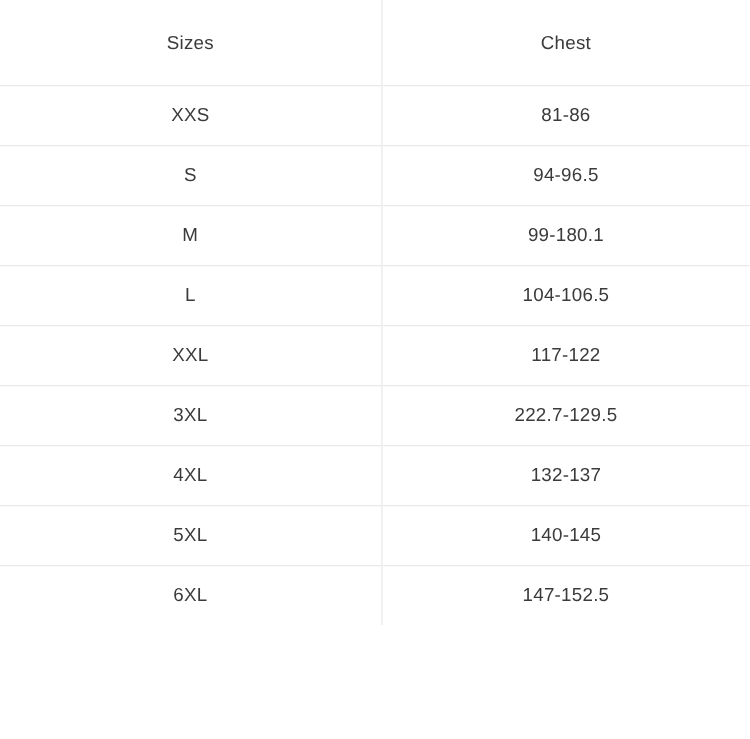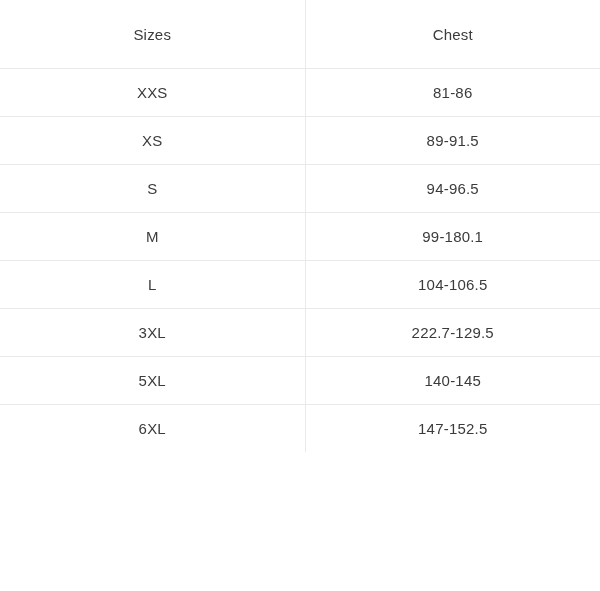--- a/index.html
+++ b/index.html
@@ -75,28 +75,20 @@
     <tr>
       <td class="col-a">
           <span class="cell-text">XXS</span>
         </td>
       <td class="col-b">
           <span class="cell-text">81-86</span>
         </td>
     </tr>
     <tr>
       <td class="col-a">
-          <span class="cell-text">XS</span>
-        </td>
-      <td class="col-b">
-          <span class="cell-text">89-91.5</span>
-        </td>
-    </tr>
-    <tr>
-      <td class="col-a">
           <span class="cell-text">S</span>
         </td>
       <td class="col-b">
           <span class="cell-text">94-96.5</span>
         </td>
     </tr>
     <tr>
       <td class="col-a">
           <span class="cell-text">M</span>
         </td>
@@ -107,24 +99,40 @@
     <tr>
       <td class="col-a">
           <span class="cell-text">L</span>
         </td>
       <td class="col-b">
           <span class="cell-text">104-106.5</span>
         </td>
     </tr>
     <tr>
       <td class="col-a">
+          <span class="cell-text">XXL</span>
+        </td>
+      <td class="col-b">
+          <span class="cell-text">117-122</span>
+        </td>
+    </tr>
+    <tr>
+      <td class="col-a">
           <span class="cell-text">3XL</span>
         </td>
       <td class="col-b">
           <span class="cell-text">222.7-129.5</span>
+        </td>
+    </tr>
+    <tr>
+      <td class="col-a">
+          <span class="cell-text">4XL</span>
+        </td>
+      <td class="col-b">
+          <span class="cell-text">132-137</span>
         </td>
     </tr>
     <tr>
       <td class="col-a">
           <span class="cell-text">5XL</span>
         </td>
       <td class="col-b">
           <span class="cell-text">140-145</span>
         </td>
     </tr>

